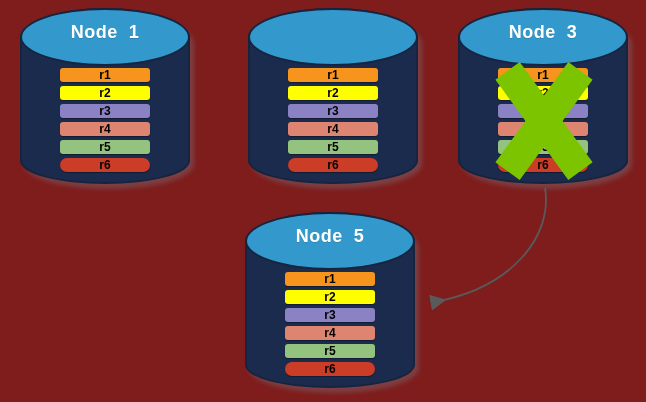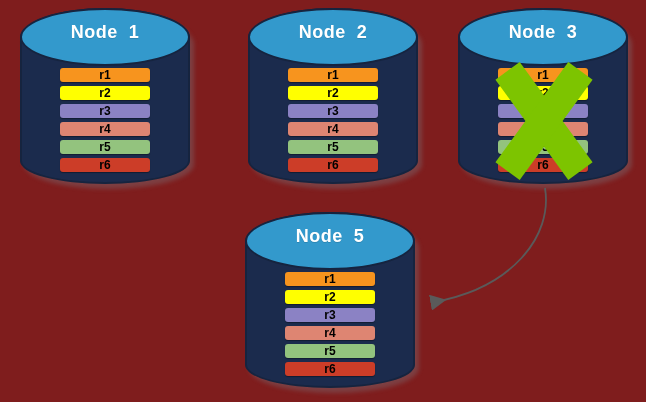--- a/index.html
+++ b/index.html
@@ -75,21 +75,21 @@
     padding: 0 40px;
     box-sizing: border-box;
   }
   .rec {
     position: relative;
     height: 14px;
     margin-bottom: 4px;
     border-radius: 3px;
     box-shadow: 0 1px 1px rgba(0,0,0,0.35);
   }
-  .rec:last-child { margin-bottom: 16px; }
+  .rec:last-child { margin-bottom: 16px; border-radius: 7px; }
   .rec-label {
     position: absolute;
     left: 0;
     right: 0;
     top: 0;
     height: 14px;
     line-height: 14px;
     text-align: center;
     font-size: 12px;
     font-weight: bold;
@@ -152,21 +152,20 @@
       <div class="rec" style="background:#cc3d28;">
         <span class="rec-label">r6</span>
       </div>
     </div>
   </div>
 
   <div class="node" style="left:248px; top:8px; width:170px; height:176px;">
     <div class="cyl-shadow"></div>
     <div class="cyl-body"></div>
     <div class="cyl-top"></div>
-    <div class="cyl-title">Node  2</div>
     <div class="records">
       <div class="rec" style="background:#f7941e;">
         <span class="rec-label">r1</span>
       </div>
       <div class="rec" style="background:#ffff00;">
         <span class="rec-label">r2</span>
       </div>
       <div class="rec" style="background:#8b82c4;">
         <span class="rec-label">r3</span>
       </div>

